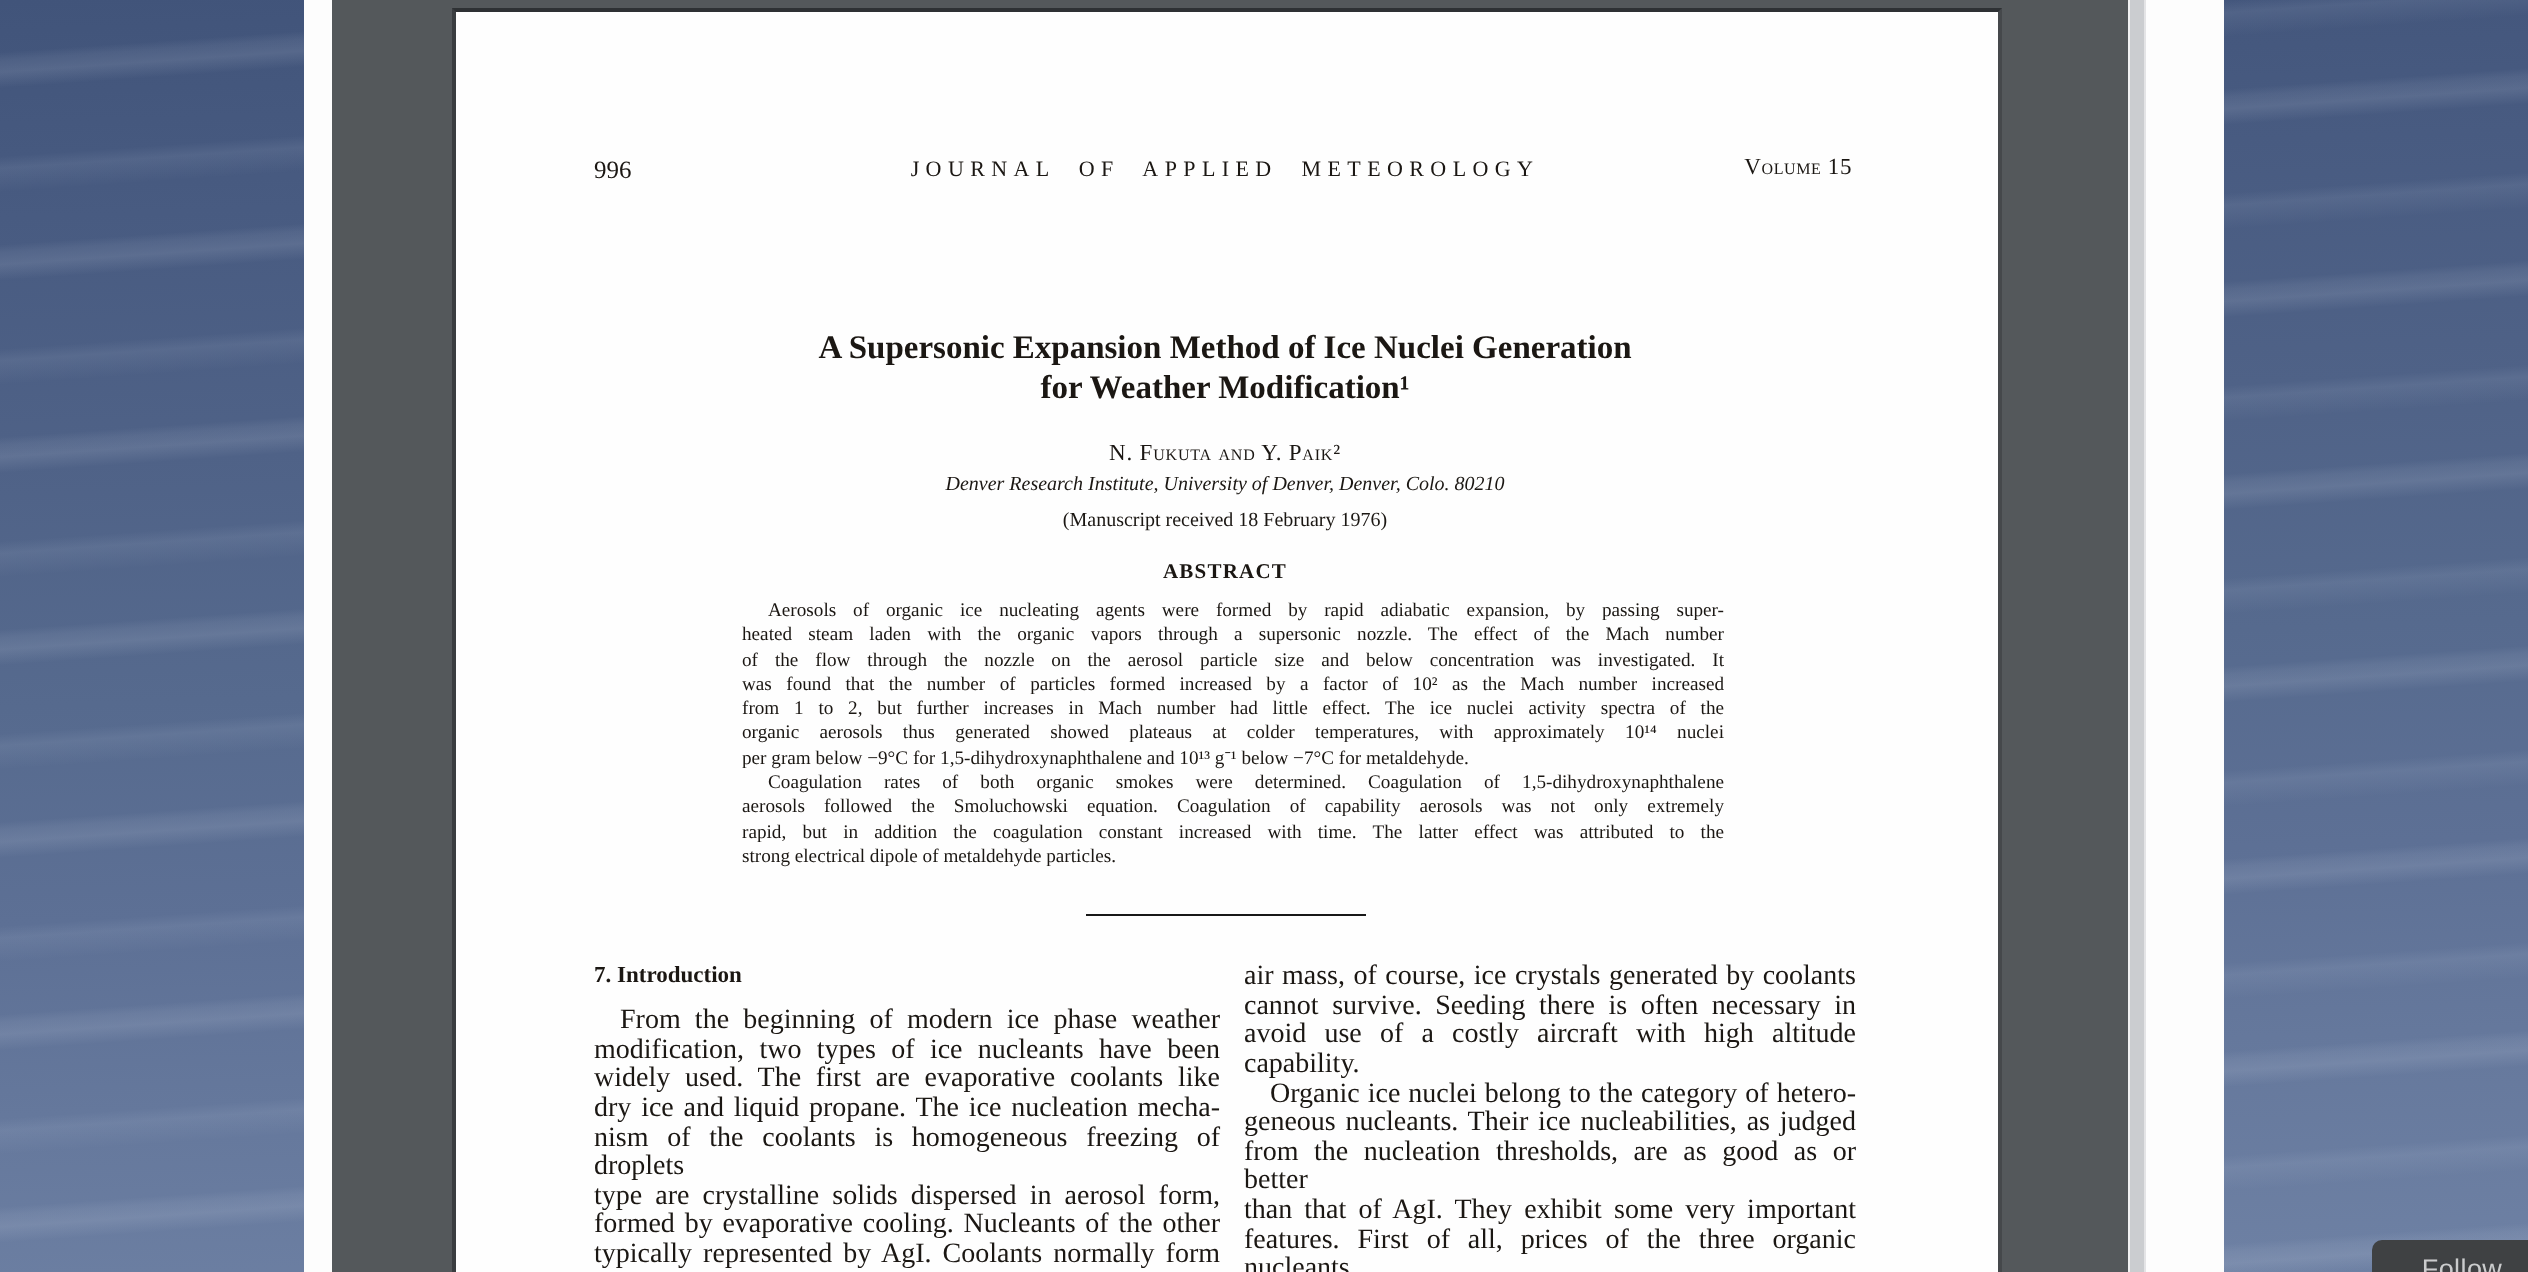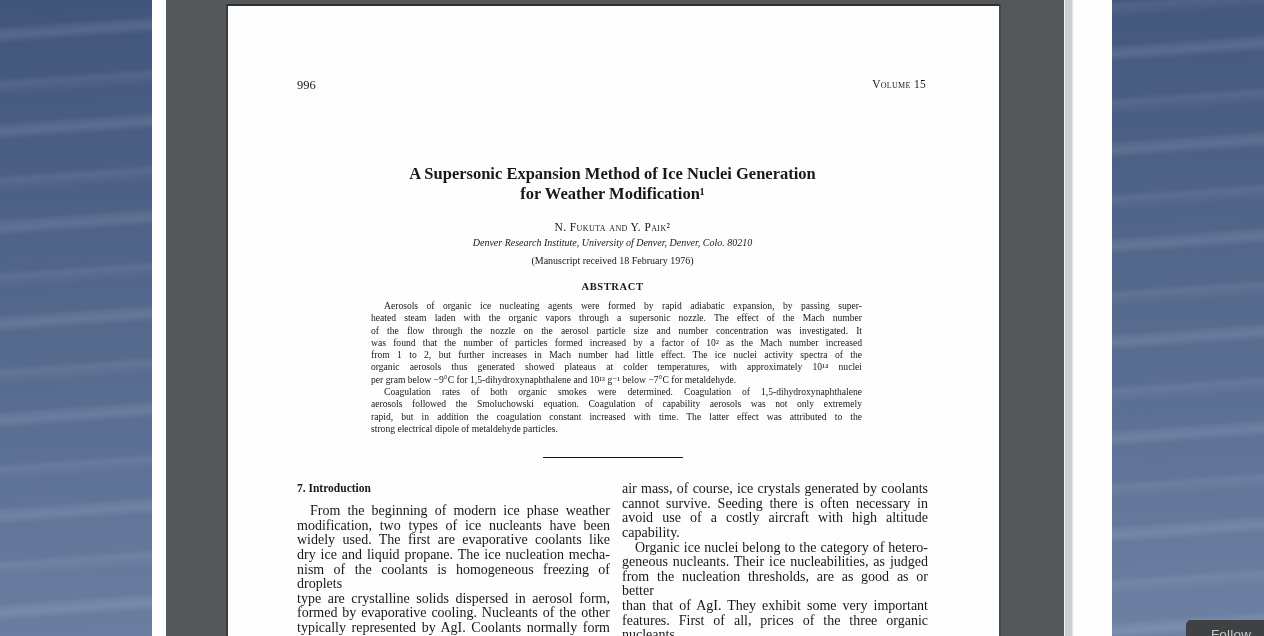--- a/index.html
+++ b/index.html
@@ -67,21 +67,21 @@
   .abstract{margin:8px 66px 0 74px;font-size:9.6px;line-height:12.3px;}
   
   .divider{margin:22px auto 0 auto;width:140px;height:0;border-top:1.6px solid #181818;}
   
   .columns{margin-top:24px;display:flex;}
   .col-left{width:313px;margin-right:12px;}
   .col-right{width:306px;}
   .section-heading{font-weight:bold;font-size:11.5px;height:14px;margin-bottom:8px;}
   .body-lines{font-size:14px;line-height:14.6px;}
   
-  .tline{text-align:justify;text-align-last:justify;white-space:normal;}
+  .tline{text-align:justify;text-align-last:justify;white-space:normal;font-family:Liberation Serif, serif;}
   .tline.indent{text-indent:13px;}
   .tline.para-end{text-align-last:left;}
   
   .follow-btn{
     position:absolute;left:1186px;top:620px;width:90px;height:30px;
     background:#3f4143;border-radius:5px 0 0 0;
     color:#cbcccd;font-family:"Liberation Sans","DejaVu Sans",sans-serif;
     font-size:13.5px;text-align:center;padding-top:7px;box-sizing:border-box;
     letter-spacing:.2px;cursor:pointer;
   }
@@ -95,38 +95,39 @@
 
 <div class="viewer"></div>
 
 <div class="scrollbar"></div>
 
 <div class="page">
   <div class="text-block">
 
     <div class="page-header">
       <span class="page-num">996</span>
+      <span class="journal-name">JOURNAL OF APPLIED METEOROLOGY</span>
       <span class="volume">Volume 15</span>
     </div>
 
     <div class="title">
       <div>A Supersonic Expansion Method of Ice Nuclei Generation</div>
       <div>for Weather Modification¹</div>
     </div>
 
     <div class="authors">N. Fukuta and Y. Paik²</div>
     <div class="affiliation">Denver Research Institute, University of Denver, Denver, Colo. 80210</div>
     <div class="received">(Manuscript received 18 February 1976)</div>
 
     <div class="abstract-heading">ABSTRACT</div>
 
     <div class="abstract">
         <div class="tline indent">Aerosols of organic ice nucleating agents were formed by rapid adiabatic expansion, by passing super-</div>
         <div class="tline">heated steam laden with the organic vapors through a supersonic nozzle. The effect of the Mach number</div>
-        <div class="tline">of the flow through the nozzle on the aerosol particle size and number concentration was investigated. It</div>
+        <div class="tline">of the flow through the nozzle on the aerosol particle size and below concentration was investigated. It</div>
         <div class="tline">was found that the number of particles formed increased by a factor of 10² as the Mach number increased</div>
         <div class="tline">from 1 to 2, but further increases in Mach number had little effect. The ice nuclei activity spectra of the</div>
         <div class="tline">organic aerosols thus generated showed plateaus at colder temperatures, with approximately 10¹⁴ nuclei</div>
         <div class="tline para-end">per gram below −9°C for 1,5-dihydroxynaphthalene and 10¹³ g⁻¹ below −7°C for metaldehyde.</div>
         <div class="tline indent">Coagulation rates of both organic smokes were determined. Coagulation of 1,5-dihydroxynaphthalene</div>
         <div class="tline">aerosols followed the Smoluchowski equation. Coagulation of capability aerosols was not only extremely</div>
         <div class="tline">rapid, but in addition the coagulation constant increased with time. The latter effect was attributed to the</div>
         <div class="tline para-end">strong electrical dipole of metaldehyde particles.</div>
       </div>
 

